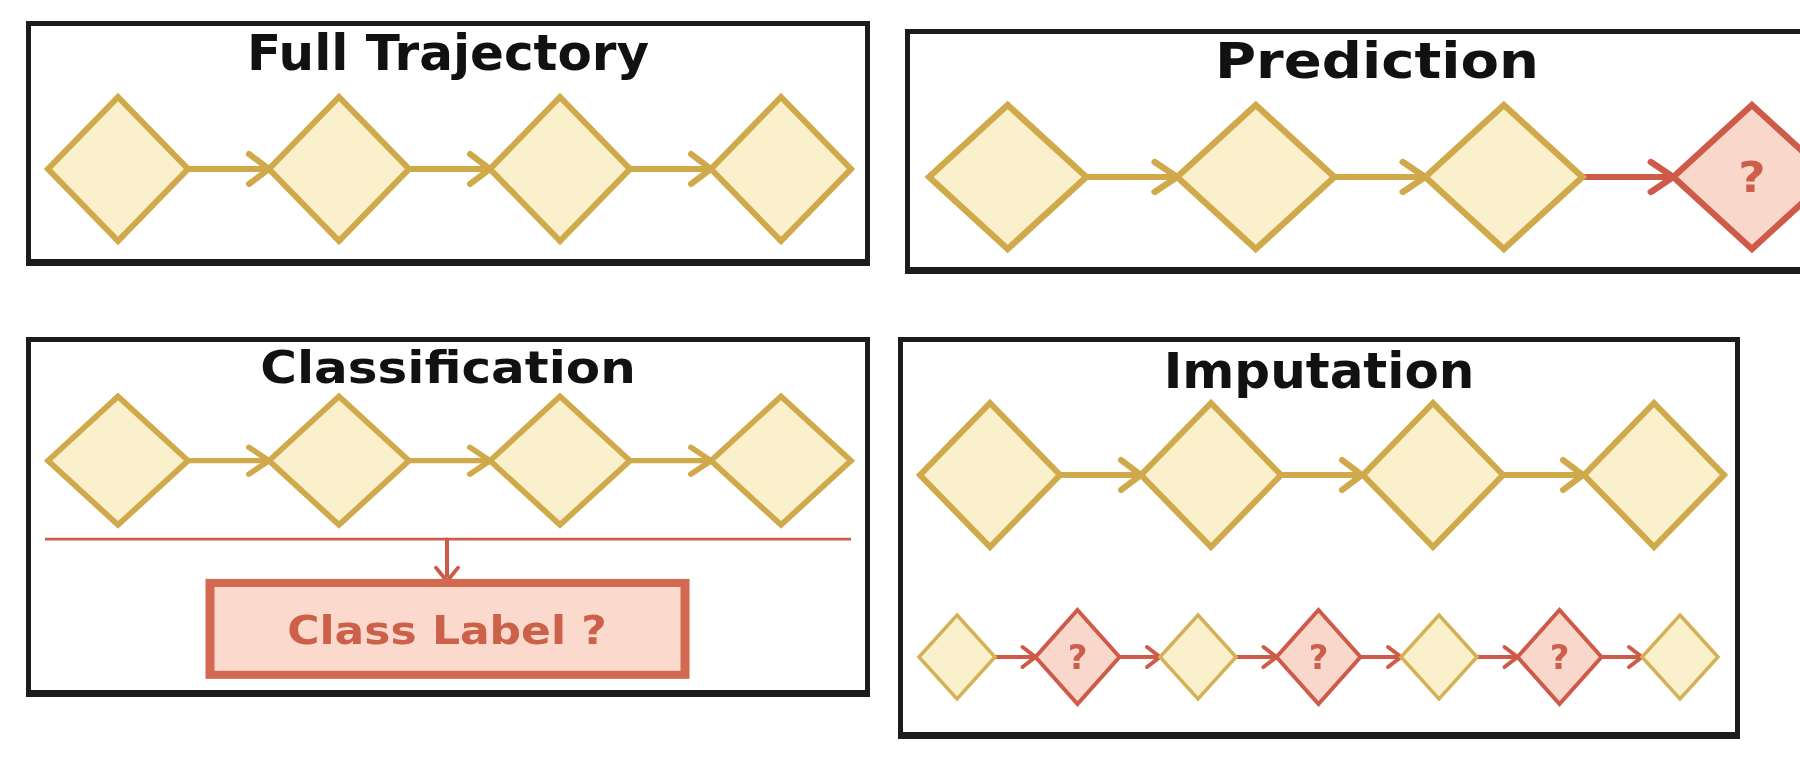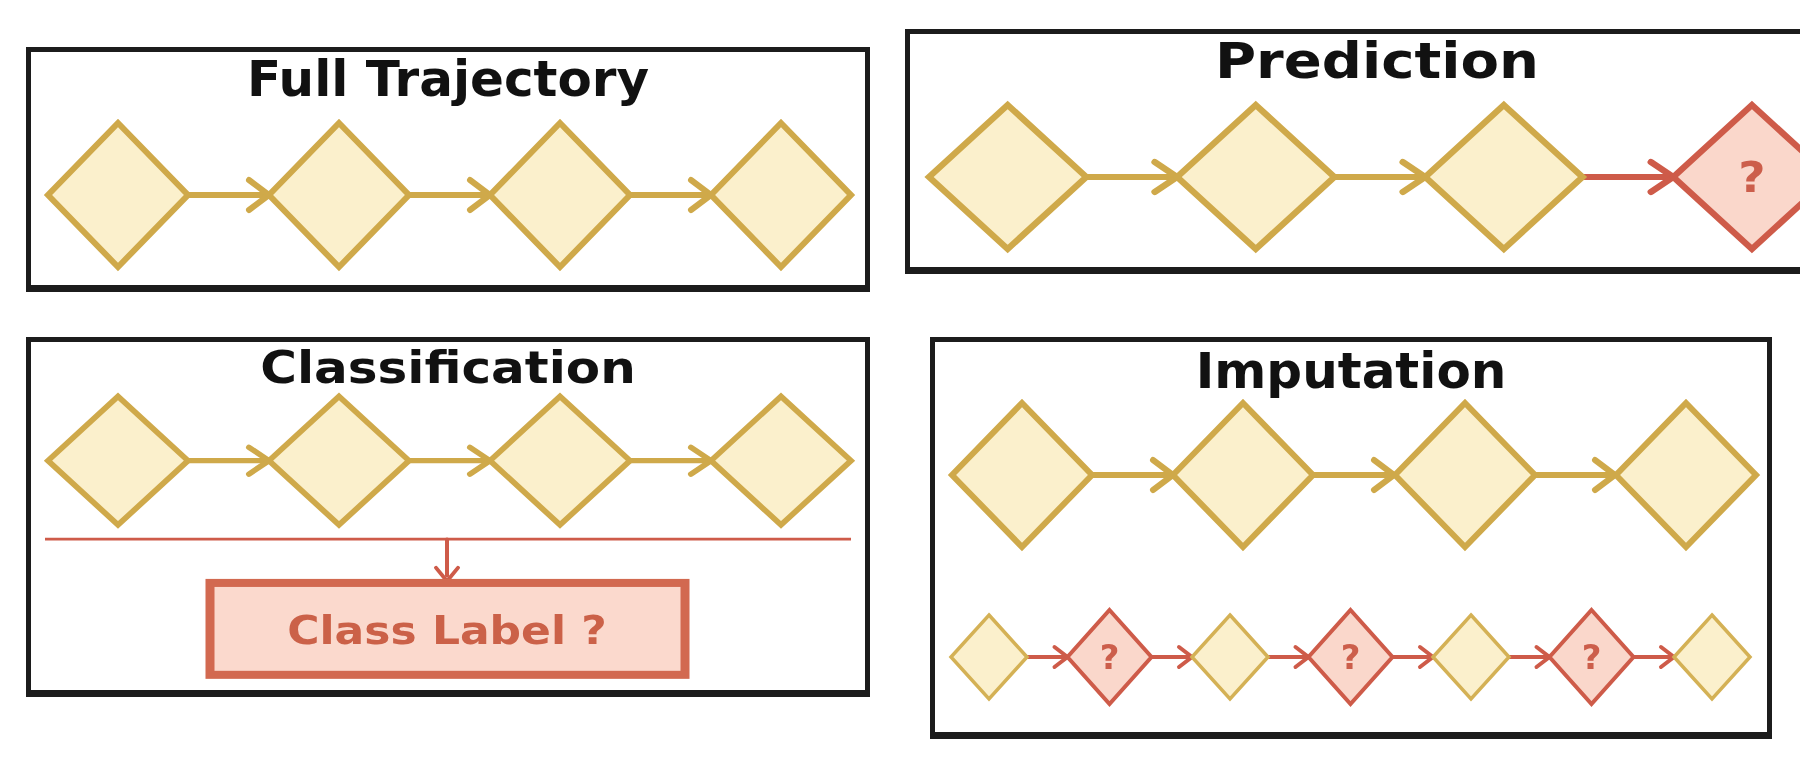--- a/index.html
+++ b/index.html
@@ -4,24 +4,24 @@
 <style>
   html,body { margin:0; padding:0; background:#ffffff; }
   .canvas {
     position:relative; width:1800px; height:765px; background:#ffffff;
     font-family:"DejaVu Sans", sans-serif; overflow:hidden;
   }
   .panel {
     position:absolute; box-sizing:border-box; background:#ffffff;
     border:5px solid #1c1c1c; border-bottom-width:7px;
   }
-  #p1 { left:26px;  top:47px;  width:844px; height:245px; }
+  #p1 { left:26px;  top:21px;  width:844px; height:245px; }
   #p2 { left:905px; top:29px;  width:944px; height:245px; }
   #p3 { left:26px;  top:337px; width:844px; height:360px; }
-  #p4 { left:930px; top:337px; width:842px; height:402px; }
+  #p4 { left:898px; top:337px; width:842px; height:402px; }
   .panel svg { display:block; width:100%; height:100%; }
 
   .t   { font-weight:bold; font-size:50px; fill:#111111; text-anchor:middle;
          font-family:"DejaVu Sans", sans-serif; }
   .dg  { fill:#fbf0cc; stroke:#cfa94a; stroke-width:6; }
   .dr  { fill:#fad7cb; stroke:#ce5b49; stroke-width:6; }
   .dgs { fill:#fbf0cc; stroke:#d4b155; stroke-width:3.5; }
   .drs { fill:#fad7cb; stroke:#ce5b49; stroke-width:4; }
   .ag  { stroke:#cfa94a; stroke-width:6; fill:none; stroke-linecap:round; }
   .ar  { stroke:#ce5b49; stroke-width:6; fill:none; stroke-linecap:round; }

